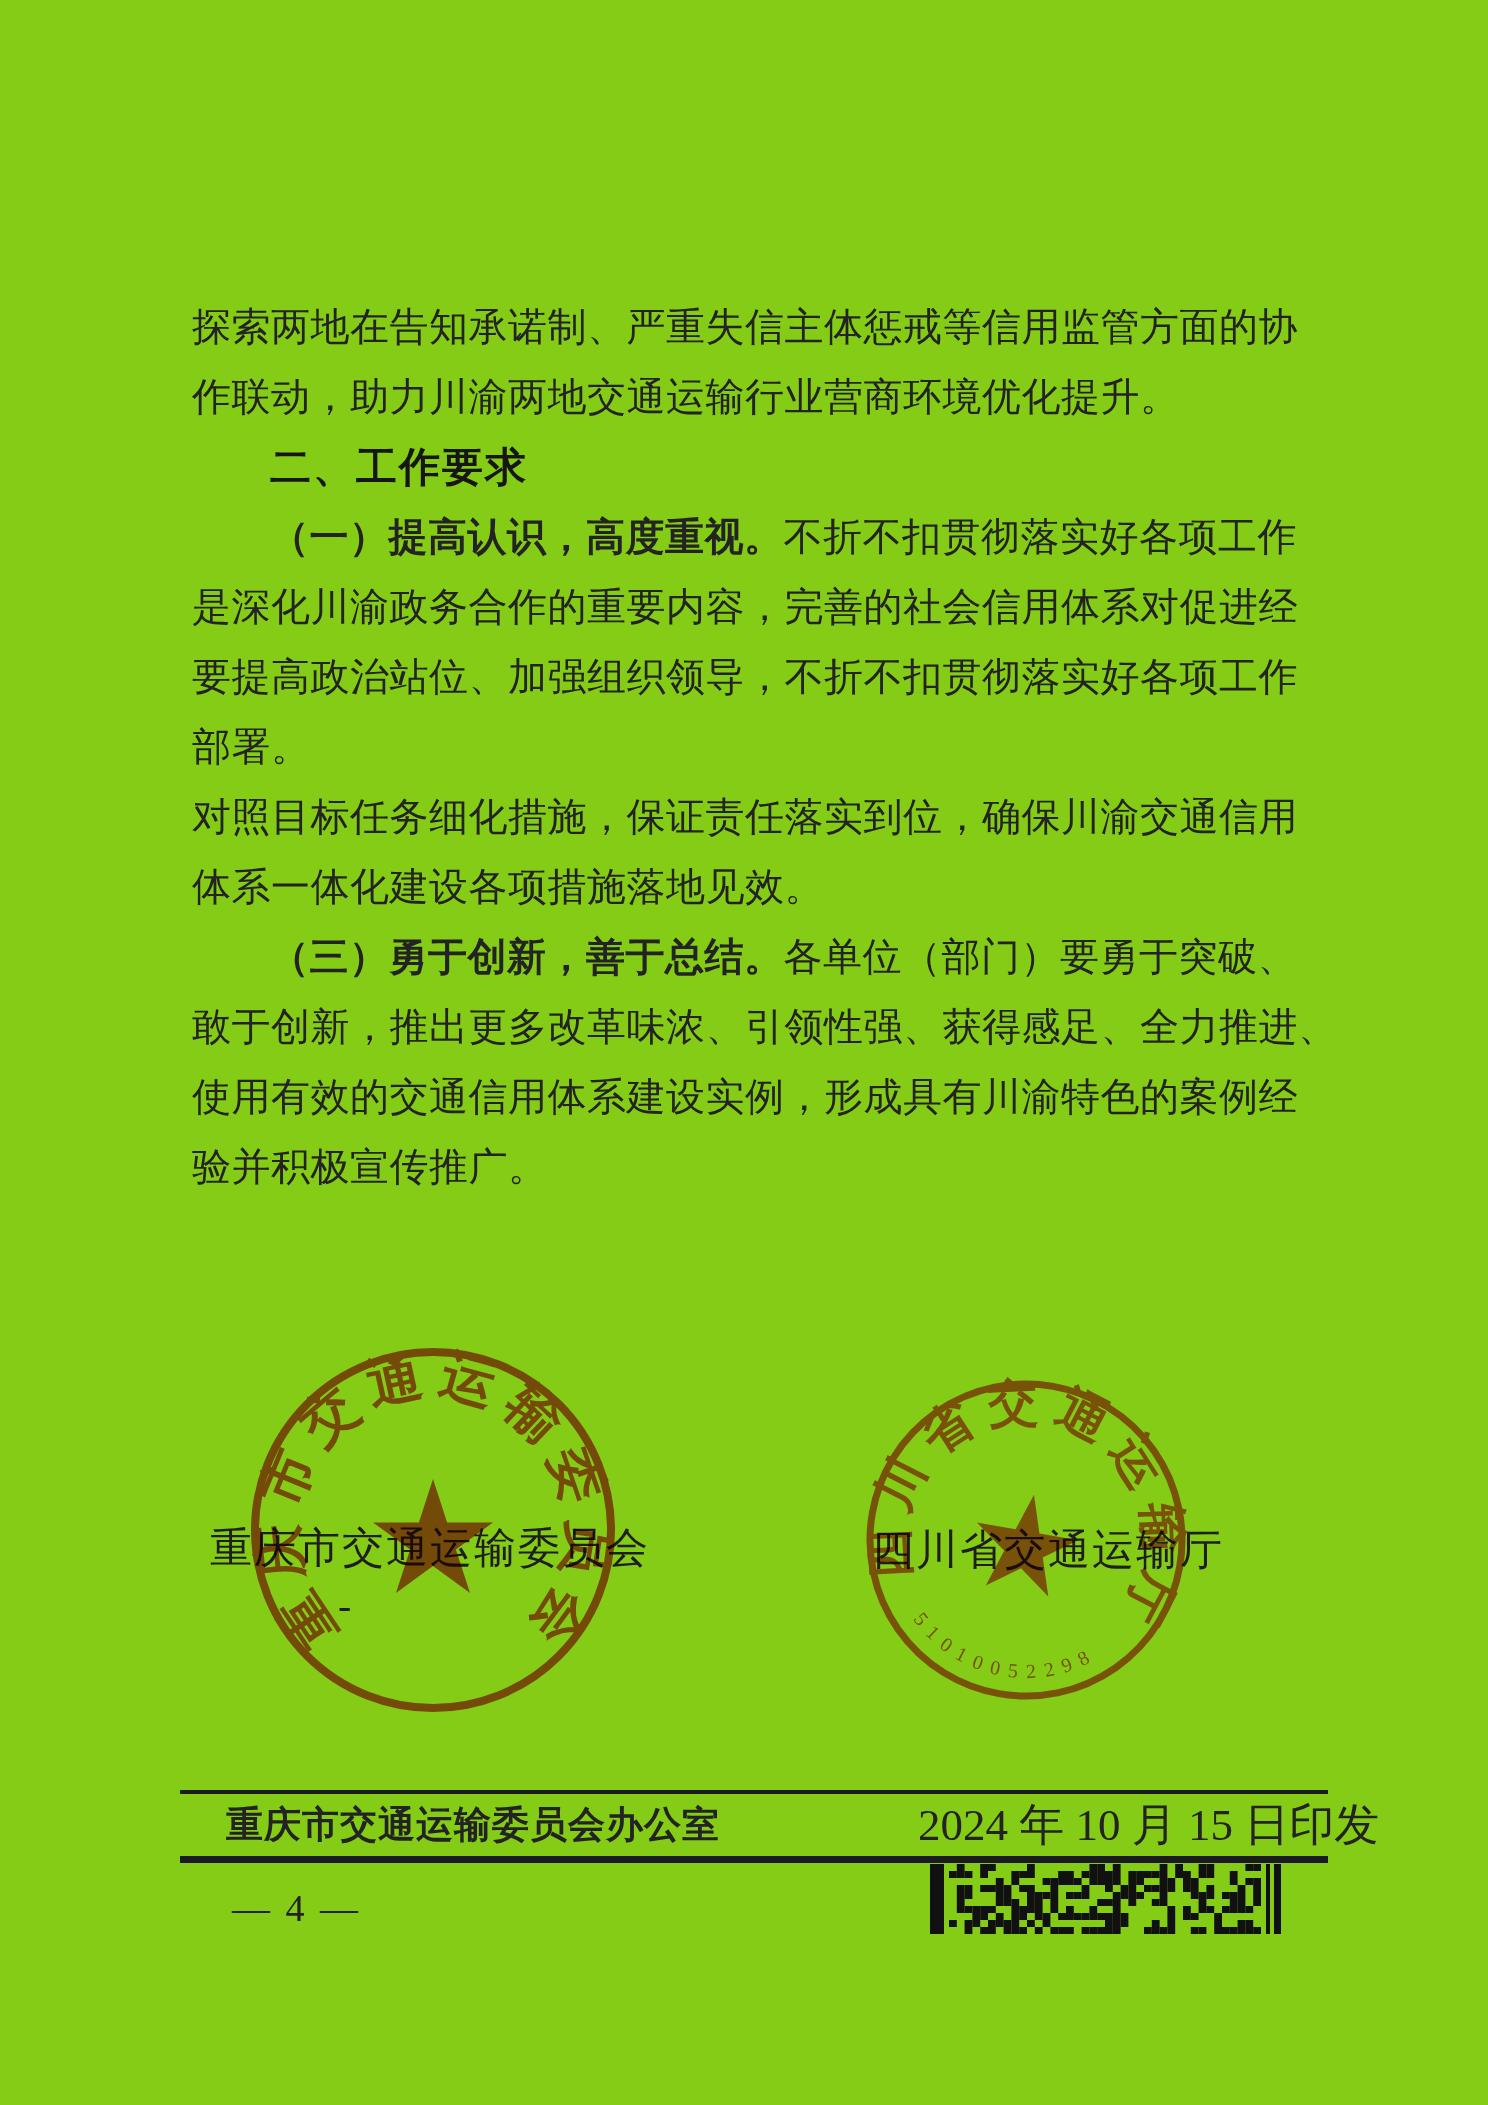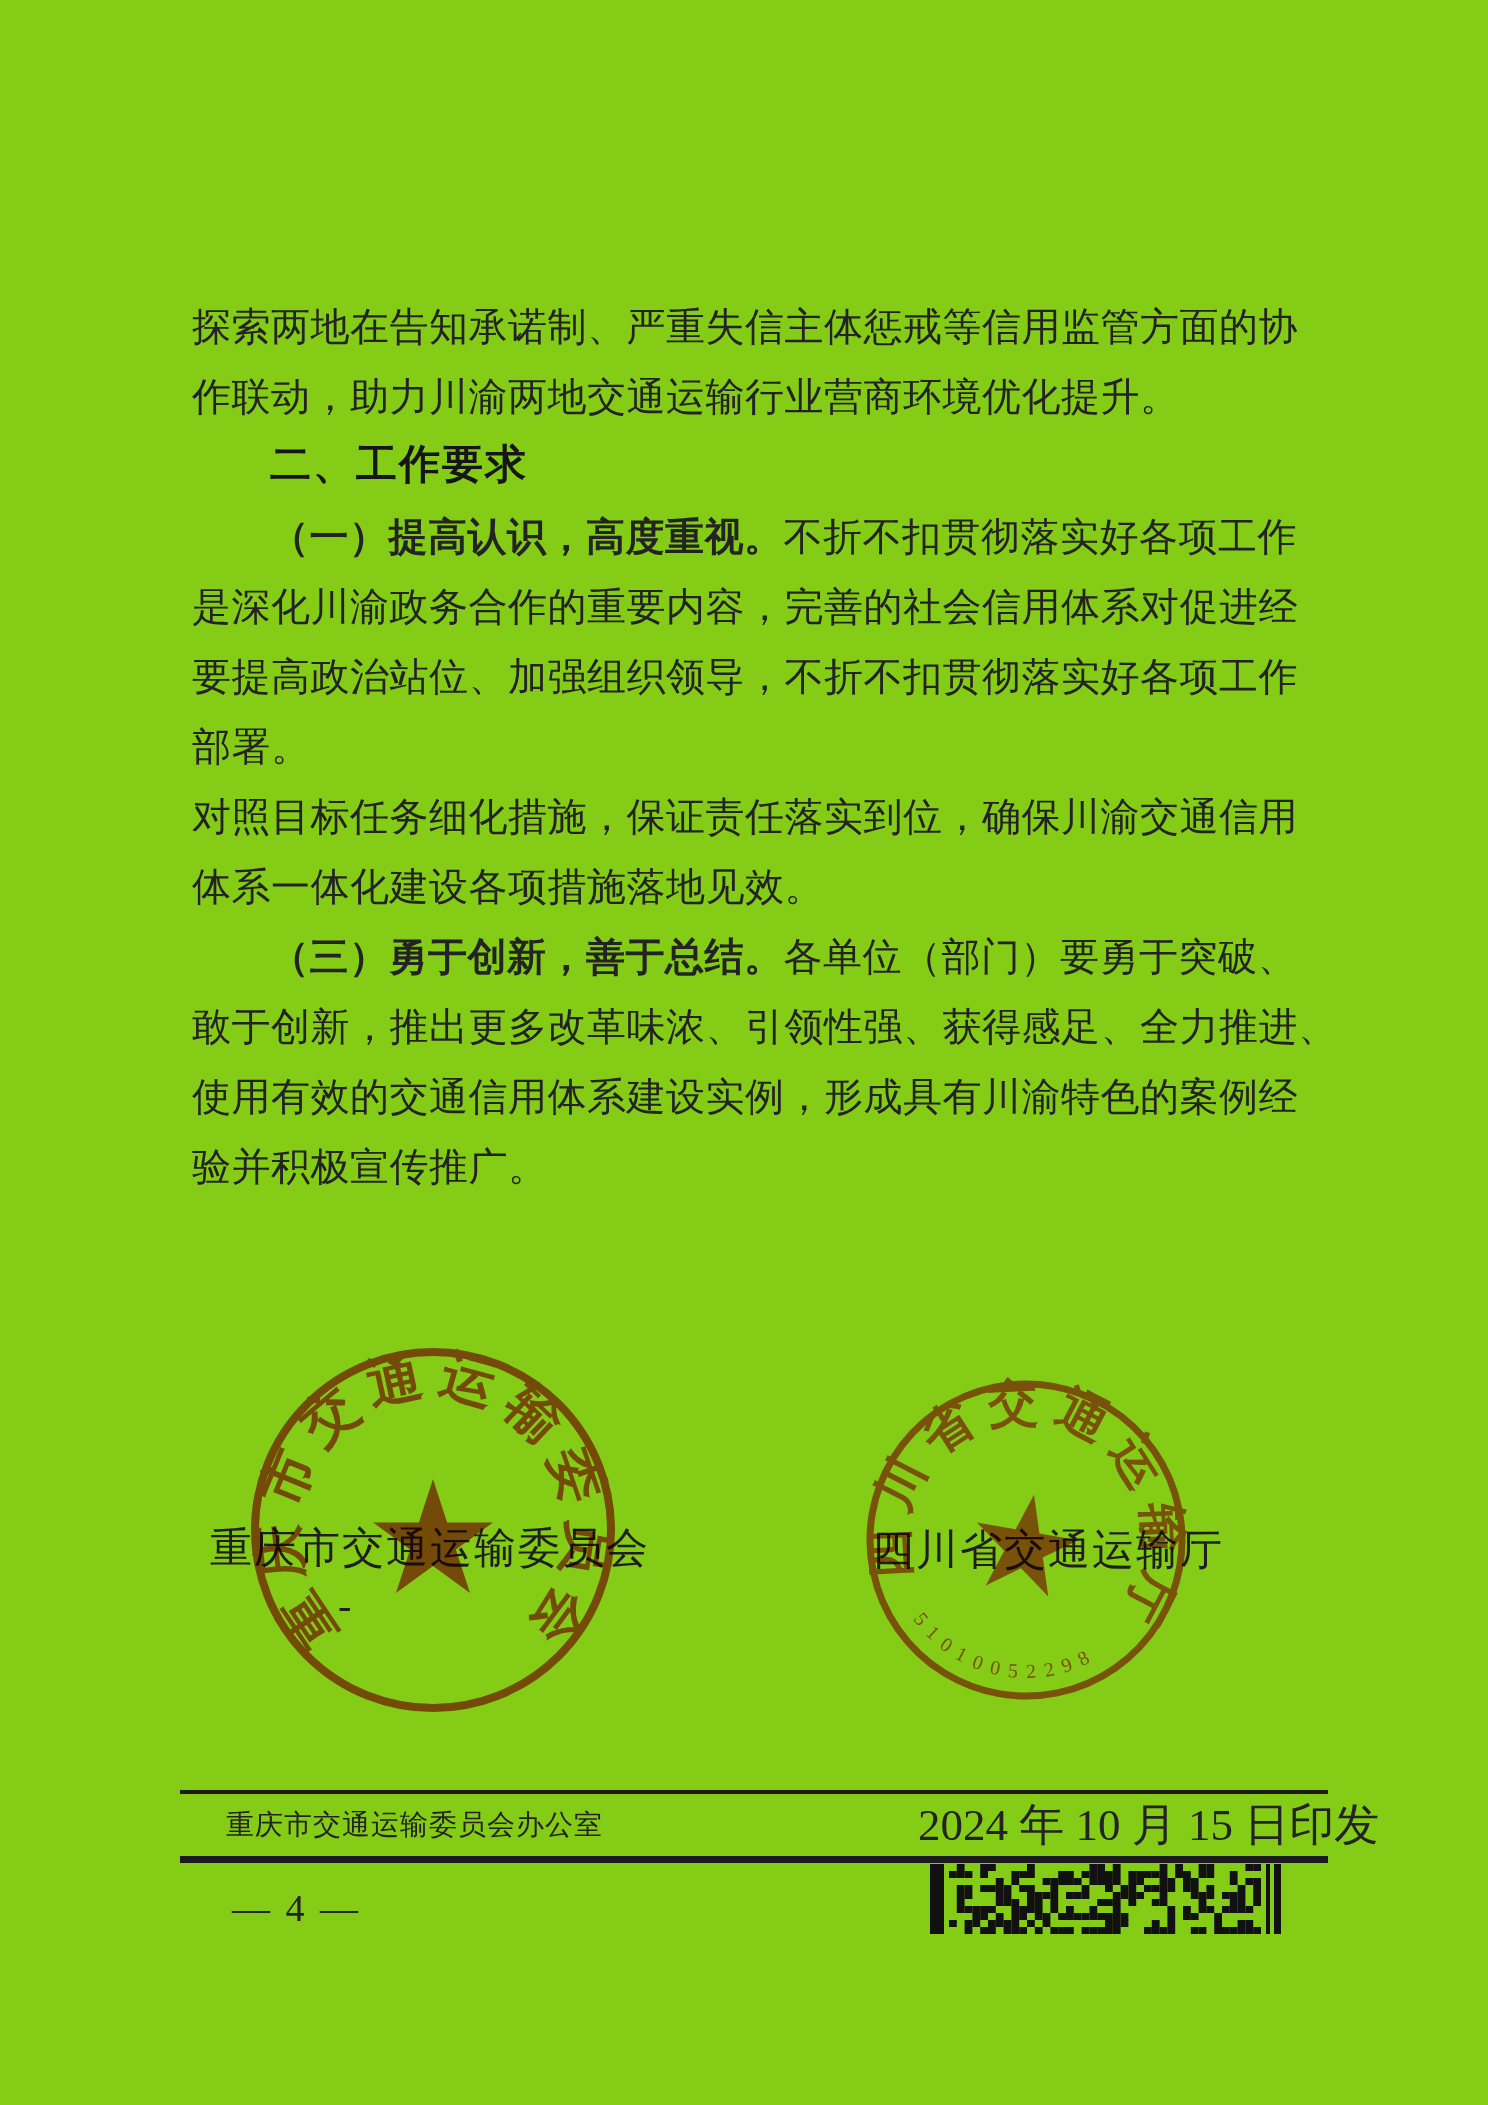--- a/index.html
+++ b/index.html
@@ -15,38 +15,38 @@
   
   .doc-body{position:absolute;left:192px;top:292px;width:1128px;z-index:1;}
   .line{
     height:70px;line-height:70px;
     font-size:39px;letter-spacing:.5px;
     white-space:nowrap;
   }
   .line.indent{padding-left:78px;}
   .line b{font-weight:700;}
   .line.heading{
-    font-family:Liberation Mono, monospace;
+    font-family:Liberation Serif, serif;
     font-weight:700;font-size:41px;color:#161616;letter-spacing:2px;
   }
   
   .sig{position:absolute;z-index:1;white-space:nowrap;font-size:42px;letter-spacing:2px;line-height:56px;color:#1e1e1e;}
   #sig-left{left:210px;top:1520px;}
   #sig-dash{left:338px;top:1578px;font-size:40px;}
   #sig-right{left:872px;top:1522px;}
   #sig-date{left:864px;top:1592px;font-size:41px;letter-spacing:1px;}
   
   .seal{position:absolute;z-index:2;mix-blend-mode:multiply;opacity:.9;}
   #seal-left{left:243px;top:1340px;}
   #seal-right{left:858px;top:1372px;}
   
   .rule{position:absolute;left:180px;width:1148px;background:#1b1b1b;z-index:1;}
   #rule-top{top:1790px;height:4px;}
   #rule-bottom{top:1856px;height:7px;}
-  #footer-office{position:absolute;left:226px;top:1797px;font-size:28px;line-height:56px;letter-spacing:1px;white-space:nowrap;}
+  #footer-office{position:absolute;left:226px;top:1797px;font-size:37px;line-height:56px;letter-spacing:1px;white-space:nowrap;font-weight:bold;}
   #footer-printdate{position:absolute;left:918px;top:1797px;font-size:45px;line-height:56px;white-space:nowrap;}
   #page-number{position:absolute;left:232px;top:1886px;font-size:38px;letter-spacing:3px;white-space:nowrap;}
   #barcode{position:absolute;left:930px;top:1864px;width:354px;height:70px;}
 </style>
 </head>
 <body>
 
 <div class="page">
 
   <div class="doc-body" id="doc-body">

